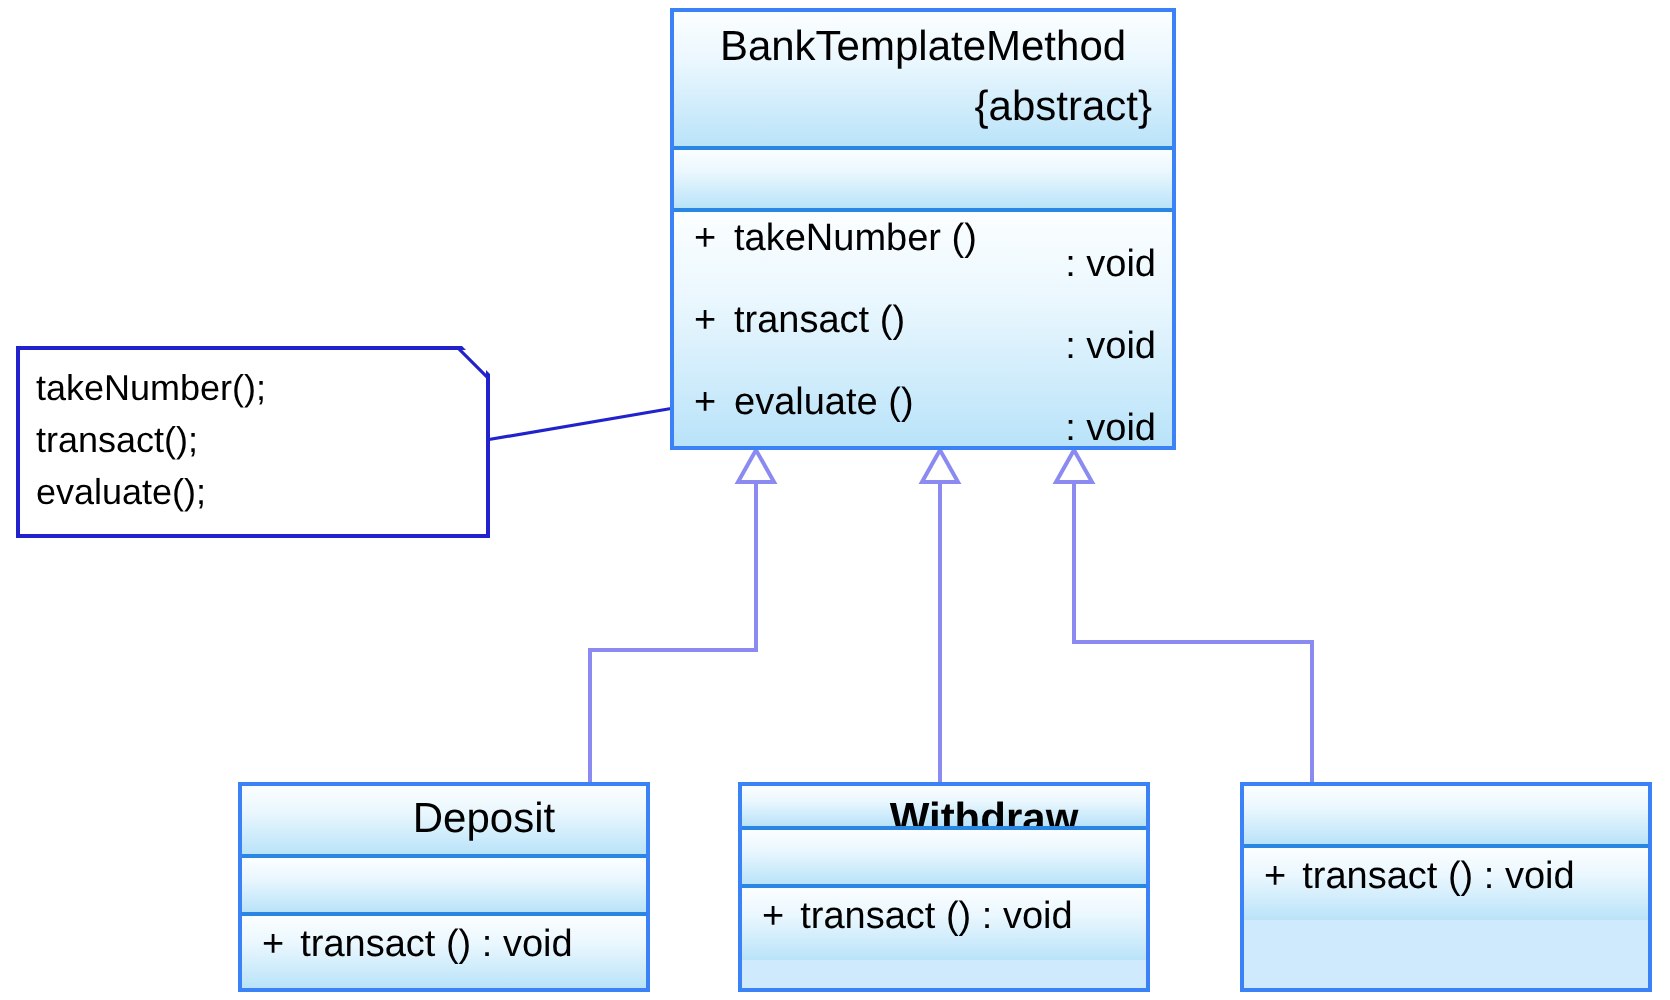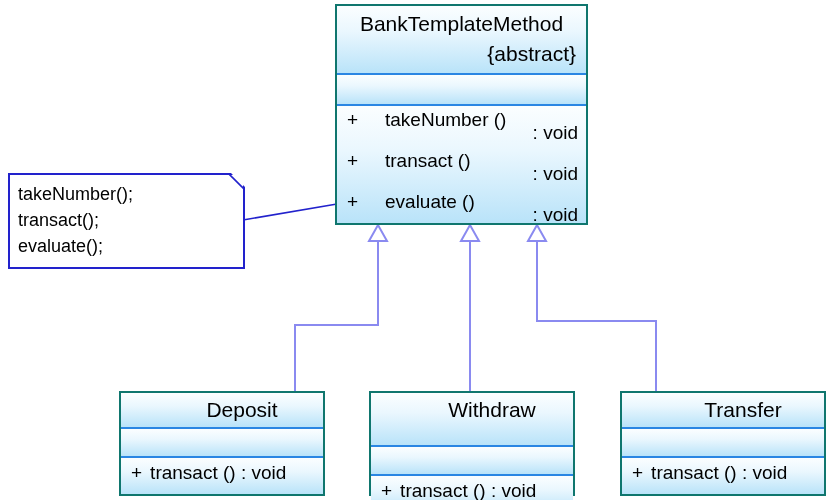--- a/index.html
+++ b/index.html
@@ -29,21 +29,21 @@
     top: 0;
     width: 835px;
     height: 500px;
     pointer-events: none;
   }
 
   
   .uml-class {
     position: absolute;
     box-sizing: border-box;
-    border: 2px solid #0f766e;
+    border: 2px solid #3b82f6;
     background: #cfeafc;
   }
   .compartment {
     box-sizing: border-box;
     background: linear-gradient(to bottom, #fbfeff 0%, #eaf7fe 38%, #b9e3f9 100%);
     overflow: hidden;
   }
   .compartment + .compartment {
     border-top: 2px solid #2a86e3;
   }
@@ -70,21 +70,21 @@
     margin-left: 40px;
   }
   .member-row {
     display: flex;
     font-size: 19px;
     line-height: 28px;
     padding: 0 8px 0 10px;
     white-space: nowrap;
   }
   .member-vis { width: 20px; flex: 0 0 20px; }
-  .member-sig { flex: 1 1 auto; margin-left: 18px; }
+  .member-sig { flex: 1 1 auto; }
   .member-ret { flex: 0 0 auto; padding-left: 6px; margin-top: 13px; }
   .member-row-simple {
     font-size: 19px;
     line-height: 30px;
     padding: 0 8px 0 10px;
     white-space: nowrap;
   }
   .member-row-simple .member-vis-inline { padding-right: 8px; }
 
   
@@ -204,35 +204,32 @@
     </div>
     <div class="compartment" style="height:29px;"></div>
     <div class="compartment" style="height:38px;">
       <div class="member-row-simple">
         <span class="member-vis-inline">+</span><span>transact () : void</span>
       </div>
     </div>
   </div>
 
   <div class="uml-class" style="left:369px; top:391px; width:206px; height:105px;">
-    <div class="compartment" style="height:52px;">
+    <div class="compartment" style="height:20px;font-weight:bold;">
       <div class="cls-name-sub">Withdraw</div>
     </div>
     <div class="compartment" style="height:29px;"></div>
     <div class="compartment" style="height:38px;">
       <div class="member-row-simple">
         <span class="member-vis-inline">+</span><span>transact () : void</span>
       </div>
     </div>
   </div>
 
   <div class="uml-class" style="left:620px; top:391px; width:206px; height:105px;">
-    <div class="compartment" style="height:34px;">
-      <div class="cls-name-sub">Transfer</div>
-    </div>
     <div class="compartment" style="height:29px;"></div>
     <div class="compartment" style="height:38px;">
       <div class="member-row-simple">
         <span class="member-vis-inline">+</span><span>transact () : void</span>
       </div>
     </div>
   </div>
 
 </div>
 

